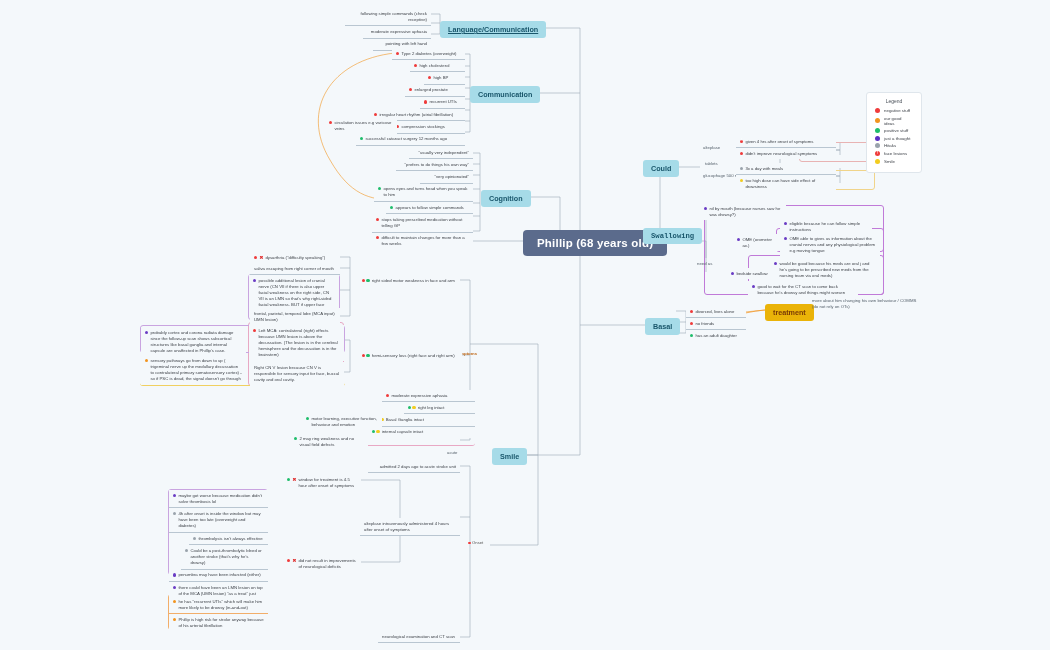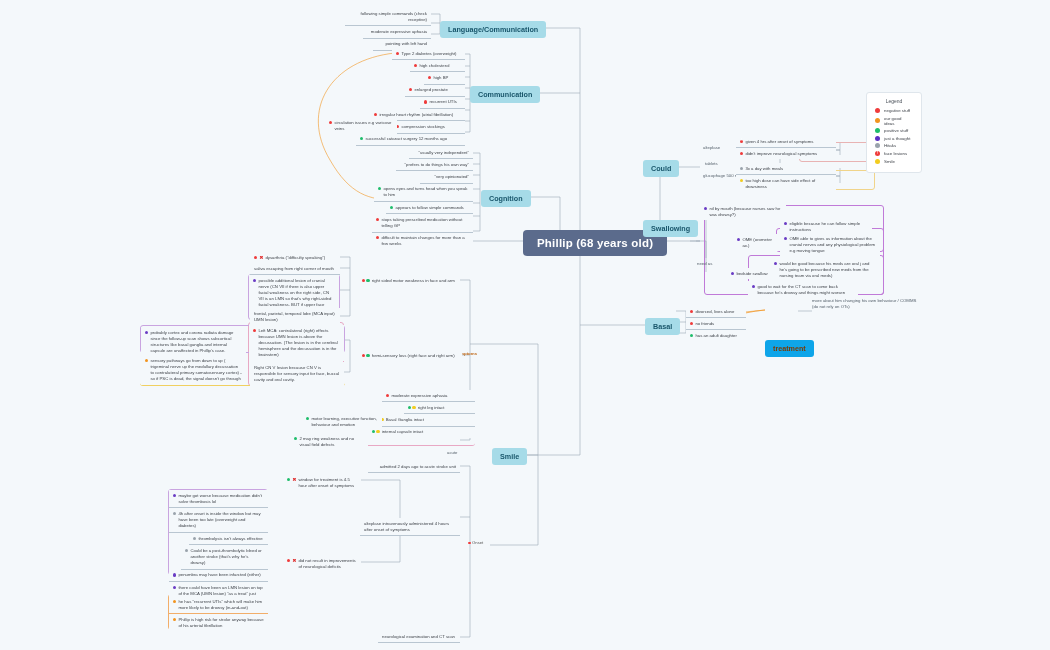--- a/index.html
+++ b/index.html
@@ -27,21 +27,21 @@
   }
   
   .branch {
     background:#a6dbe8; color:#19566b;
     border-radius:3px;
     font-size:7.2px; font-weight:bold;
     padding:4px 8px;
     white-space:nowrap;
     text-align:center;
   }
-  .branch.orange { background:#0ea5e9; color:#7a3b06;margin-top:36px; }
+  .branch.orange { background:#eab308; color:#7a3b06; }
 
   
   .leaf {
     font-size:4.3px; line-height:1.45;
     color:#3b3f46;
     padding:2.5px 4px 2.5px 4px;
     background:#f4f8fb;
     border-bottom:0.6px solid #b9c6d1;
     display:flex; align-items:flex-start; gap:2.2px;
   }
@@ -189,25 +189,25 @@
   <div class="grp" style="left:168px; top:594px; width:100px; height:36px; border:0.7px solid #f2ae6a;"></div>
   <div class="grp" style="left:704px; top:205px; width:180px; height:90px; border:0.7px solid #c07ad8;"></div>
   <div class="grp" style="left:776px; top:228px; width:108px; height:24px; border:0.7px solid #c07ad8;"></div>
   <div class="grp" style="left:748px; top:255px; width:136px; height:40px; border:0.7px solid #c07ad8;"></div>
   <div class="grp" style="left:300px; top:388px; width:175px; height:58px; border-bottom:0.7px solid #e8a8c4;"></div>
   <div class="grp" style="left:799px; top:142px; width:76px; height:20px; border:0.7px solid #e8b3b3;"></div>
   <div class="grp" style="left:799px; top:170px; width:76px; height:20px; border:0.7px solid #f0d48a;"></div>
 
   <div class="node root" style="left:523px; top:230px;">Phillip (68 years old)</div>
 
-  <div class="node branch" style="left:440px; top:21px;">Language/Communication</div>
+  <div class="node branch" style="left:440px; top:21px;text-decoration:underline;">Language/Communication</div>
   <div class="node branch" style="left:470px; top:86px;">Communication</div>
   <div class="node branch" style="left:481px; top:190px;">Cognition</div>
   <div class="node branch" style="left:643px; top:160px;">Could</div>
-  <div class="node branch" style="left:643px; top:220px;">Swallowing</div>
+  <div class="node branch" style="left:643px; top:228px;font-family:Liberation Mono, monospace;">Swallowing</div>
   <div class="node branch" style="left:645px; top:318px;">Basal</div>
   <div class="node branch" style="left:492px; top:448px;">Smile</div>
   <div class="node branch orange" style="left:765px; top:304px;">treatment</div>
   <div class="node" style="left:450px; top:351px; display:flex; align-items:center; gap:2px;">
     <span class="b orange"></span>
     <span style="font-size:4.4px; color:#c06a1a; font-weight:bold;">symptoms</span>
   </div>
 
   <div class="node" style="left:345px; top:8px; width:86px;">
     <div class="leaf right">

